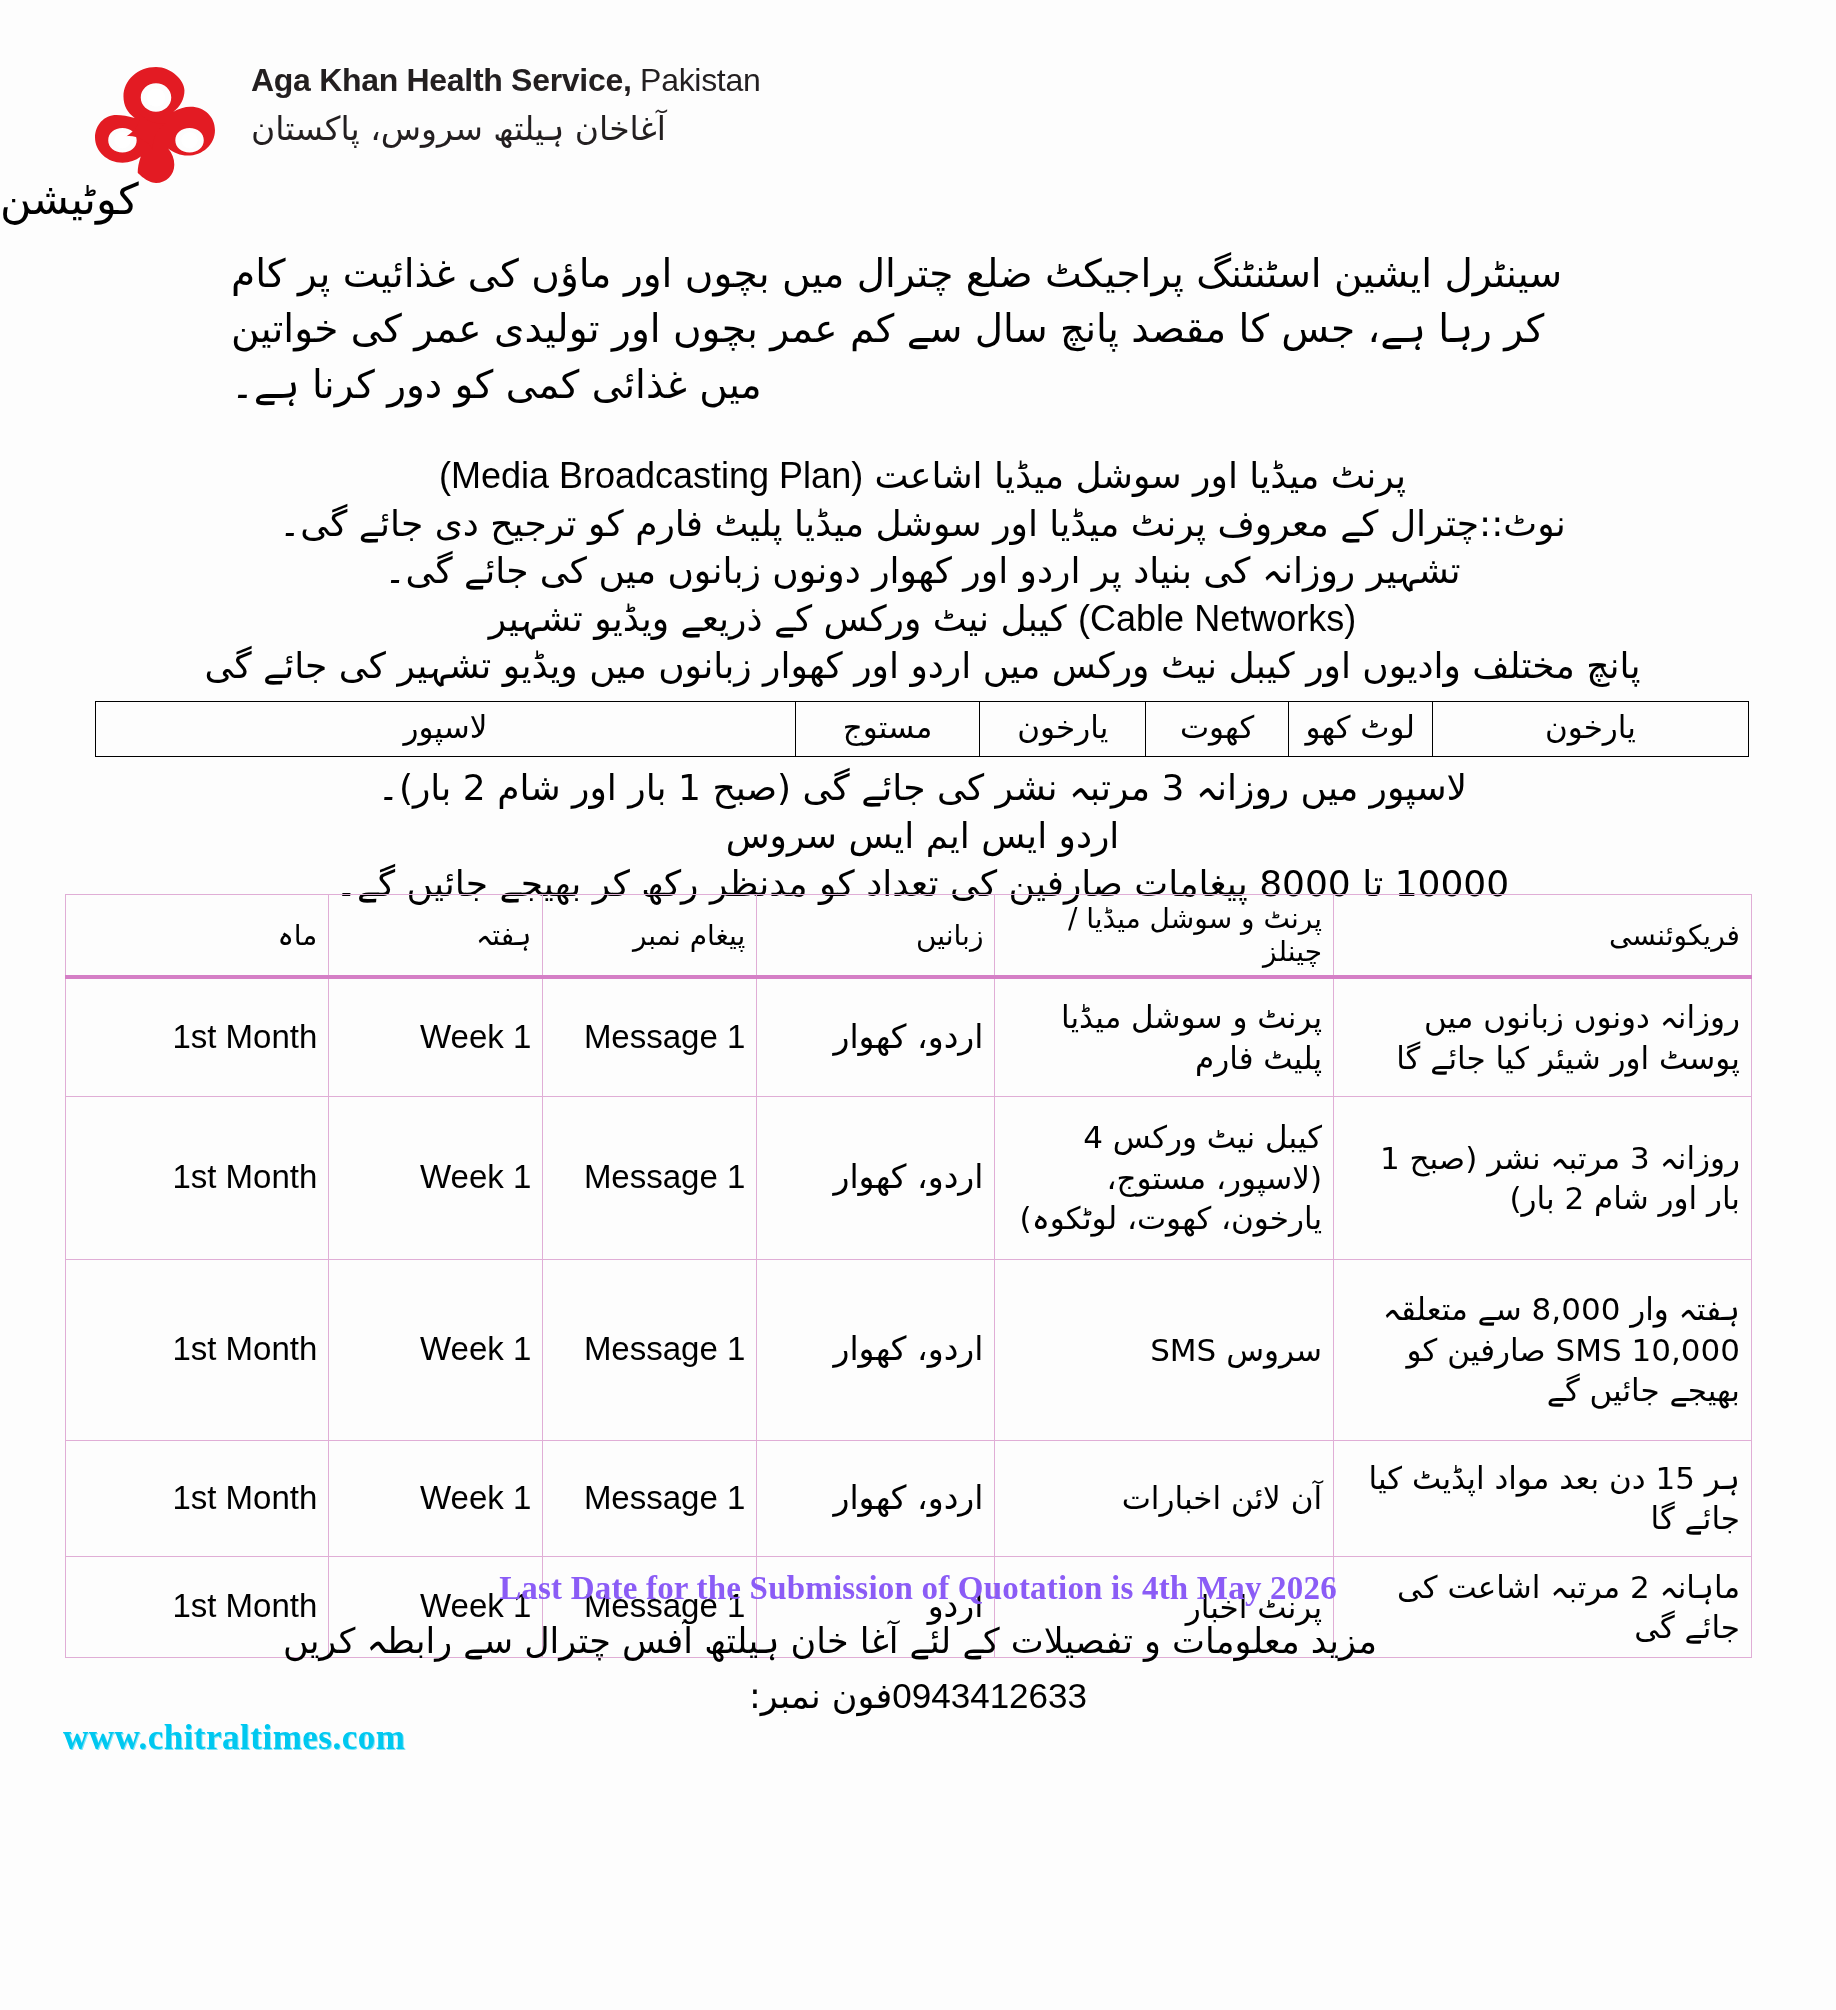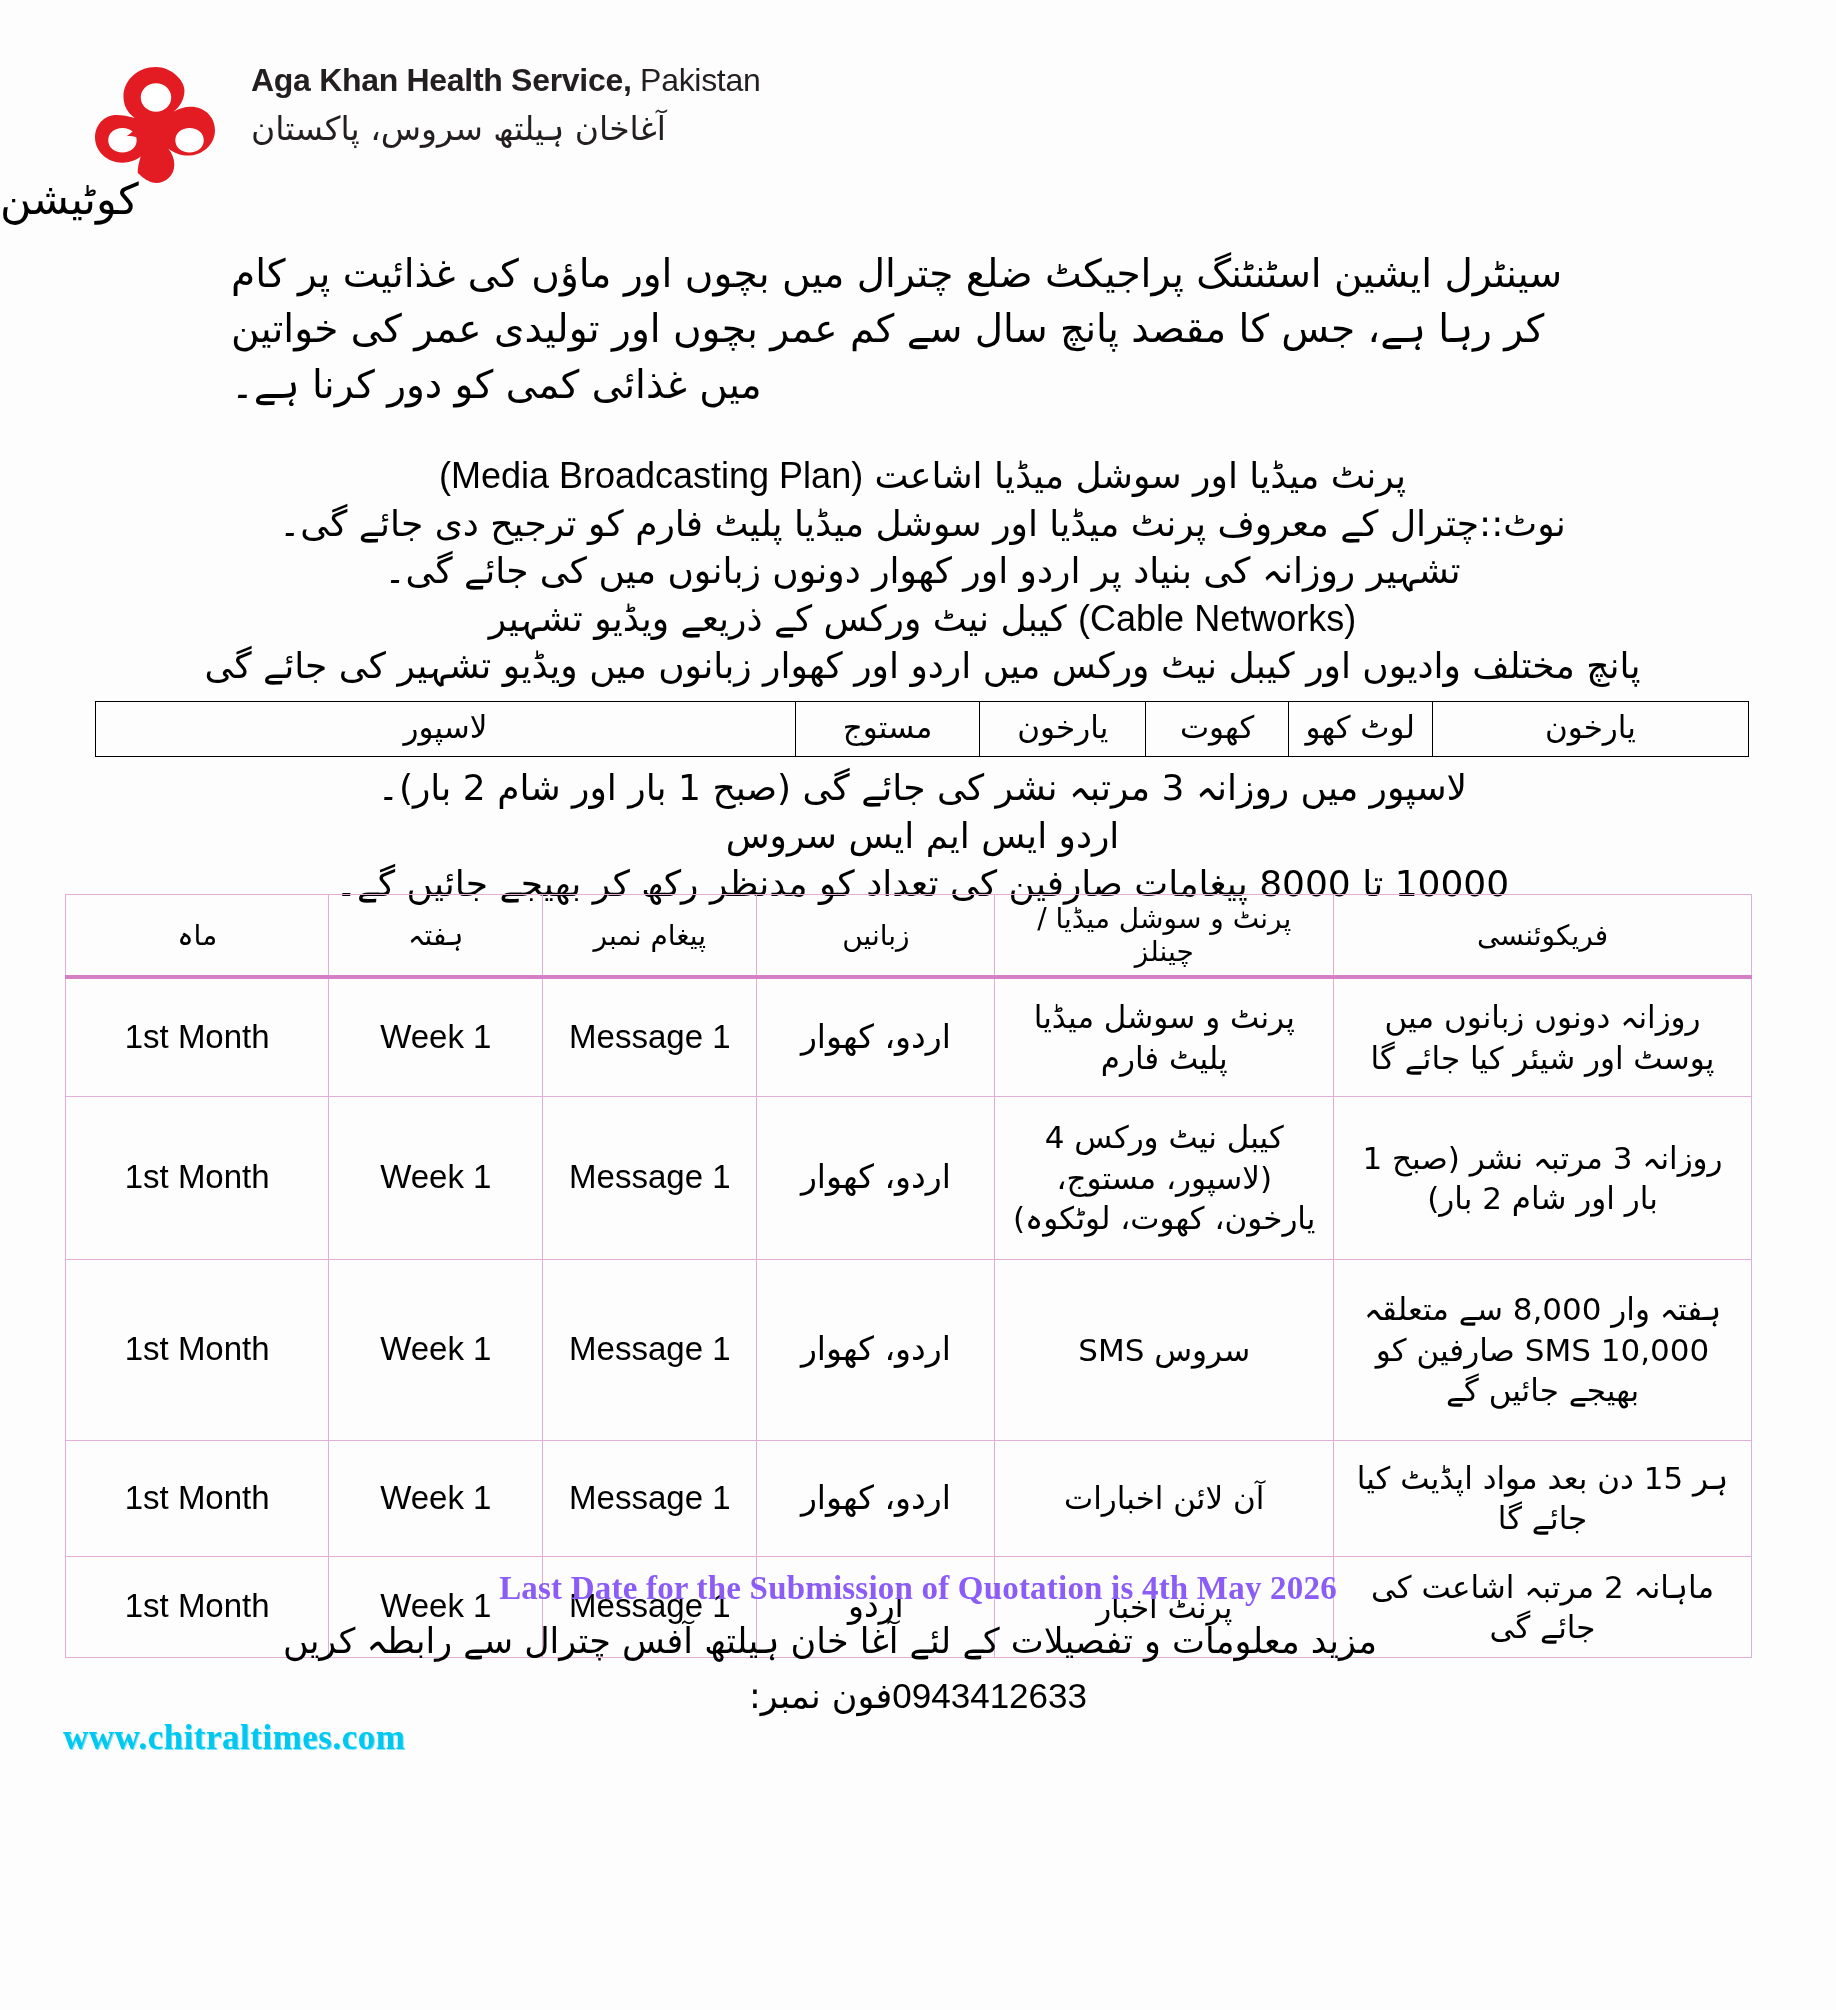--- a/index.html
+++ b/index.html
@@ -145,21 +145,21 @@
     top: 894px;
     left: 65px;
     width: 1687px;
     border-collapse: collapse;
     direction: rtl;
     table-layout: fixed;
   }
   .plan-table th, .plan-table td {
     border: 1.8px solid #e0aed6;
     vertical-align: middle;
-    text-align: center;
+    text-align: right;
     padding: 7.2px 11px;
   }
   .plan-table thead th {
     font-family: "DejaVu Sans", "Liberation Sans", sans-serif;
     font-size: 28px;
     font-weight: 400;
     height: 52px;
     border-bottom: 4.5px solid #d57fc6;
   }
   .plan-table tbody td {

